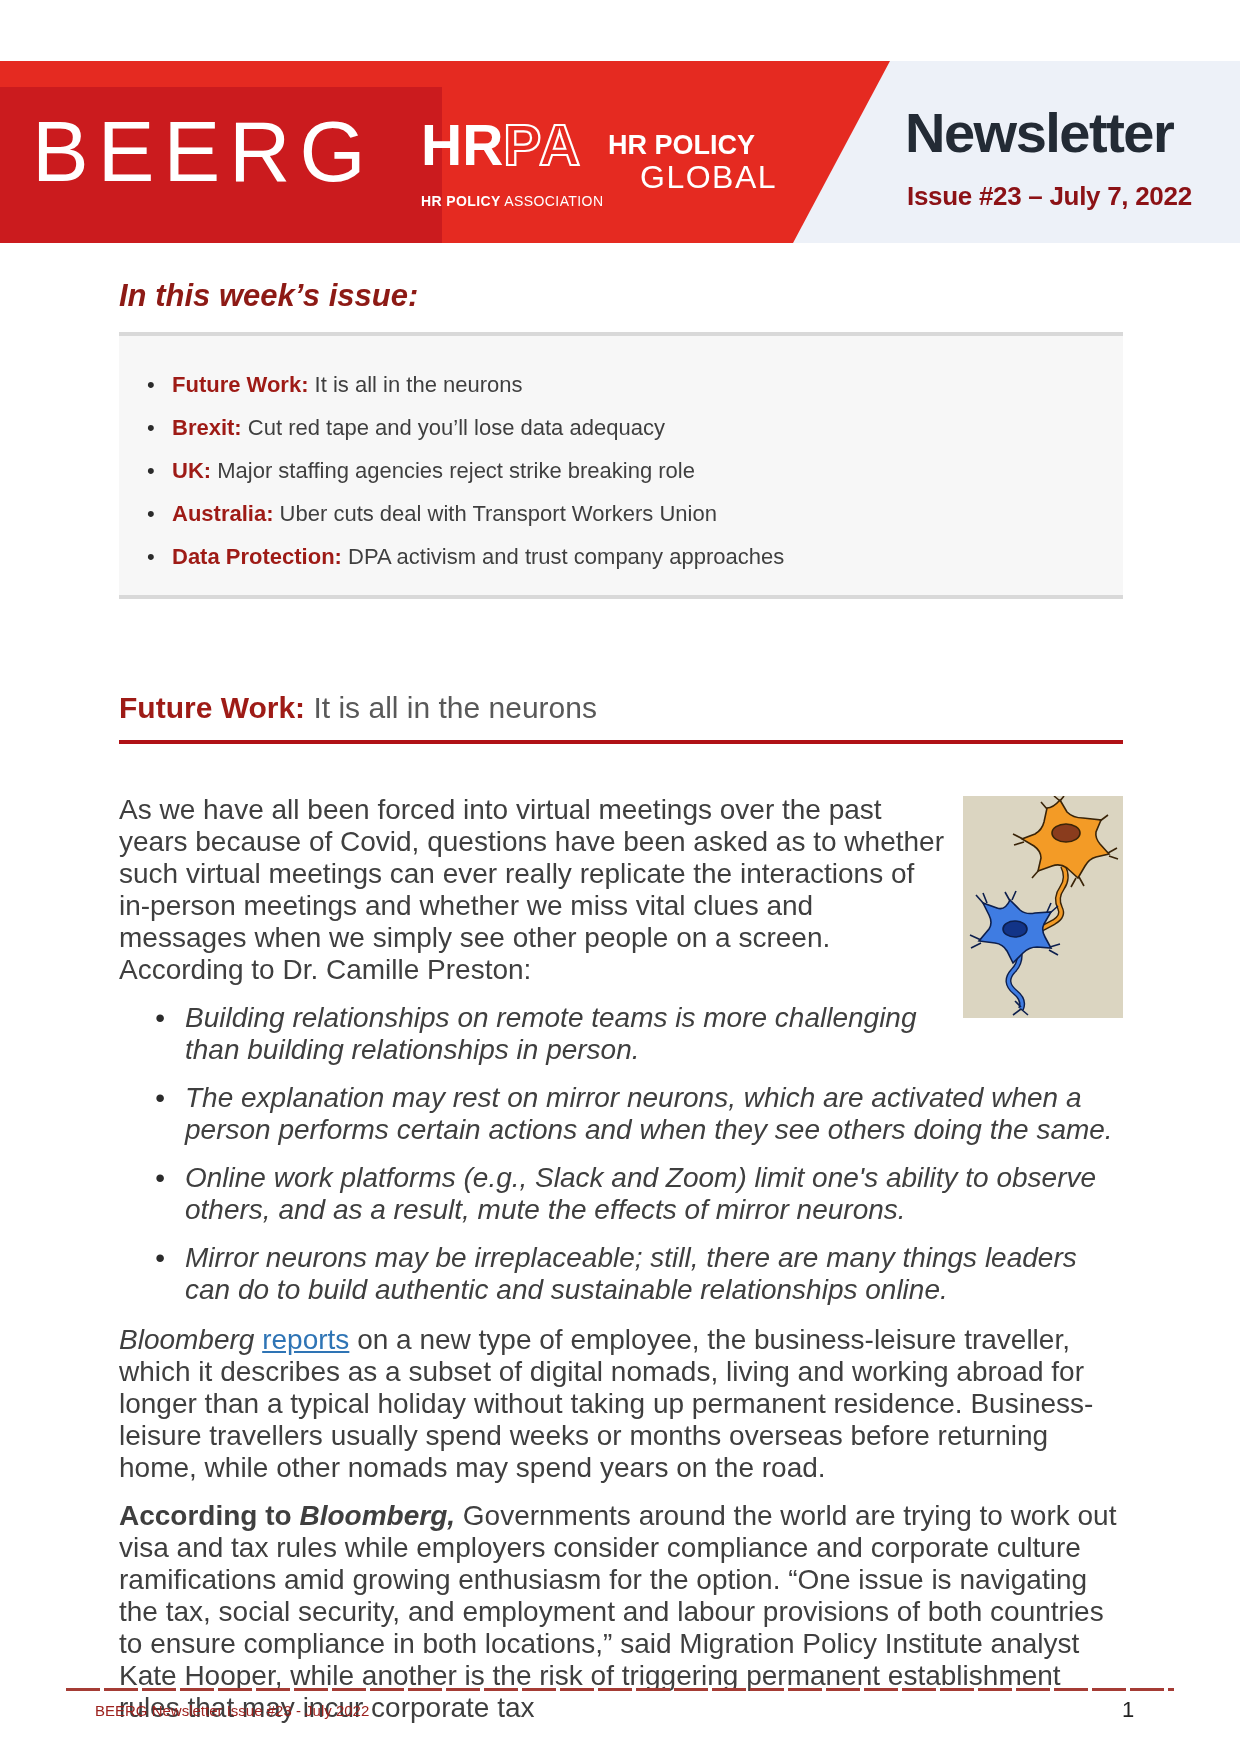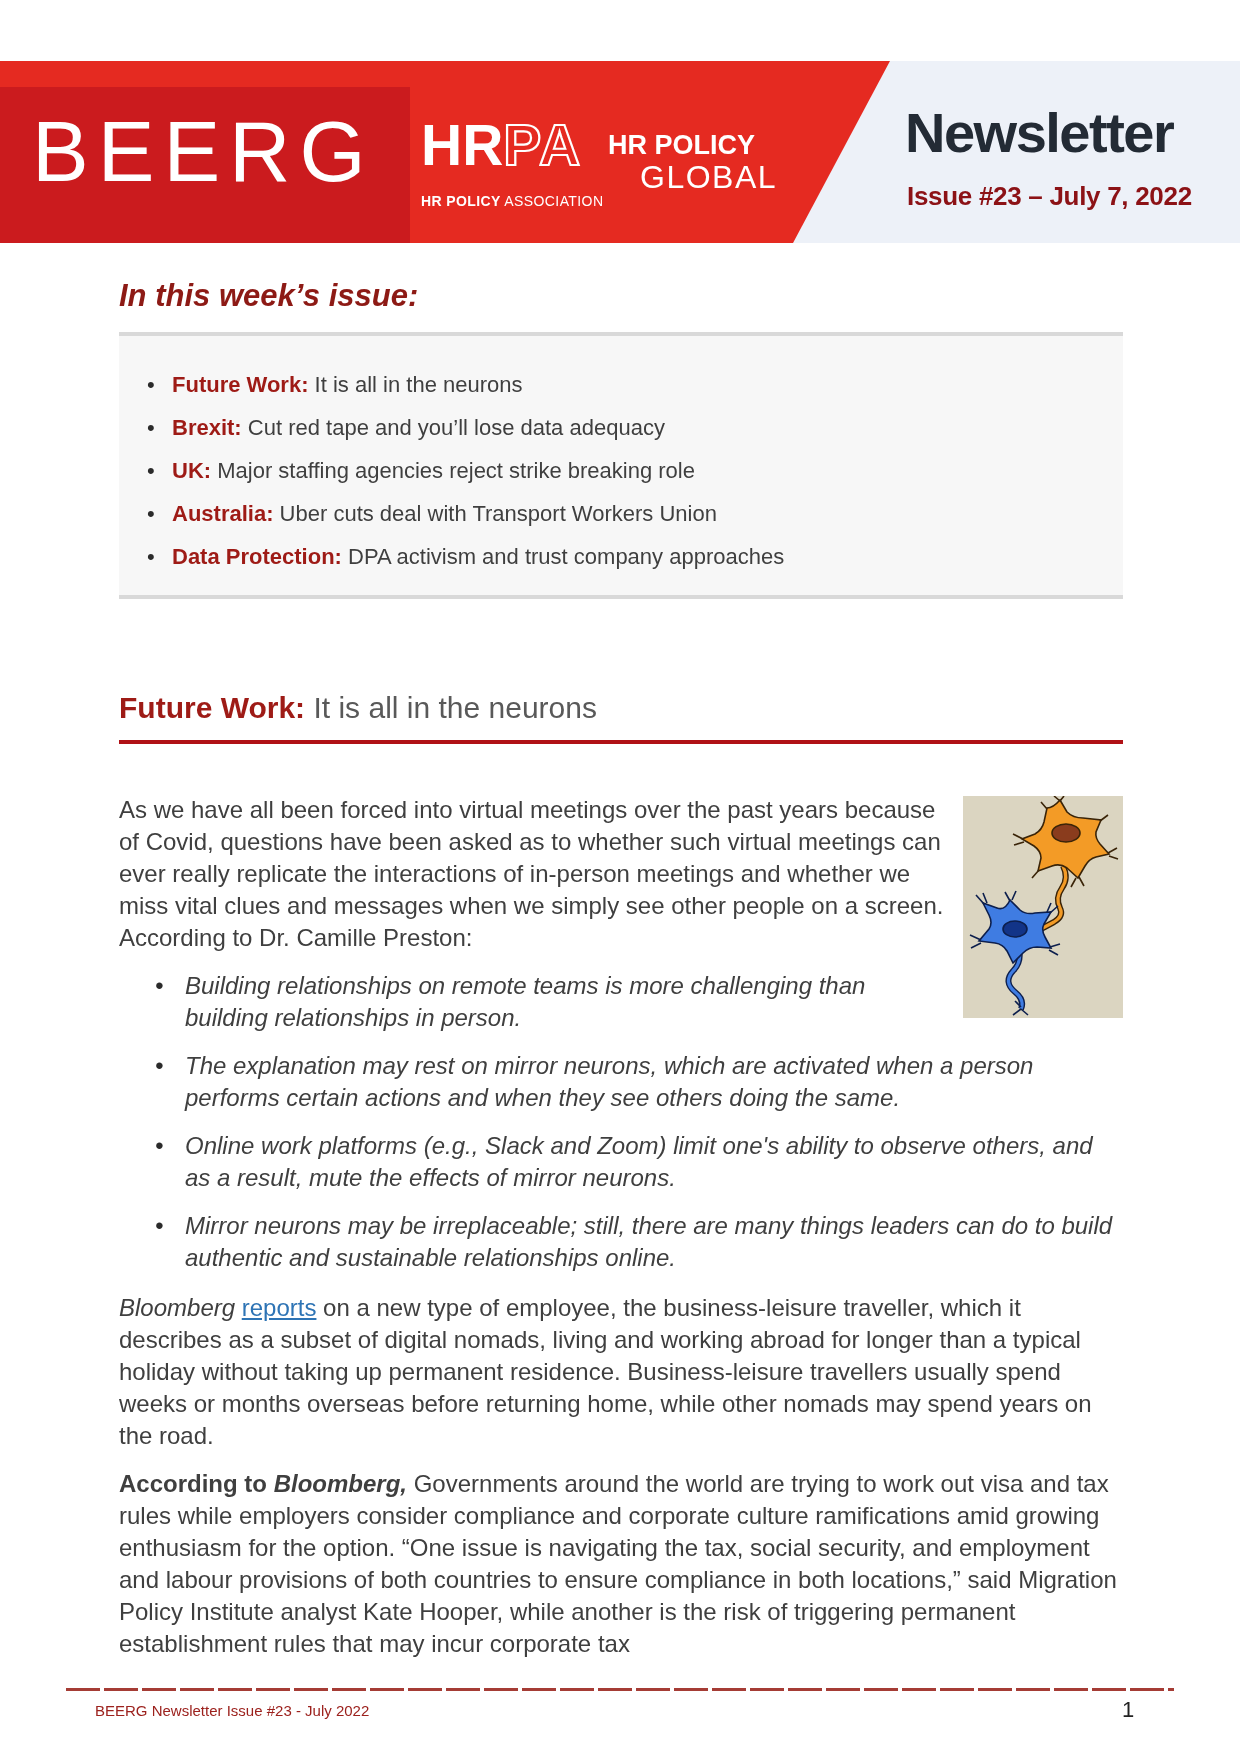--- a/index.html
+++ b/index.html
@@ -2,21 +2,21 @@
 <html><head>
 <meta charset="utf-8">
 <style>
   html,body{margin:0;padding:0;background:#fff;}
   .page{position:relative;width:1240px;height:1753px;background:#fff;overflow:hidden;
         font-family:"Liberation Sans",sans-serif;color:#3f3f3f;}
 
   
   .header{position:absolute;left:0;top:0;width:1240px;height:243px;background:#fff;}
   .band{position:absolute;left:0;top:61px;width:1240px;height:182px;background:#e52a21;}
-  .band-dark{position:absolute;left:0;top:26px;width:410px;height:156px;background:#cb1b1e;}
+  .band-dark{position:absolute;left:0;top:26px;width:410px;height:156px;background:#cb1b1e;padding-left:32px;}
   .beerg{position:absolute;left:32px;top:22px;color:#fff;font-size:85px;font-weight:400;
          letter-spacing:9px;line-height:1;}
   .hrpa{position:absolute;left:421px;top:56px;color:#fff;line-height:1;}
   .hrpa-main{font-size:57px;font-weight:700;letter-spacing:0;}
   .hrpa-main .pa{color:rgba(255,255,255,0);-webkit-text-stroke:2.2px #ffffff;letter-spacing:2px;}
   .hrpa-sub{margin-top:20px;font-size:14px;letter-spacing:.4px;white-space:nowrap;}
   .hrpa-sub b{font-weight:700;}
   .brand{position:absolute;left:608px;top:70px;color:#fff;line-height:1.08;}
   .brand-l1{font-size:27px;font-weight:700;}
   .brand-l2{font-size:32px;font-weight:400;letter-spacing:1.5px;margin-left:32px;}
@@ -38,21 +38,21 @@
   .toc-list li:last-child{margin-bottom:0;}
   .toc-list li::before{content:"\2022";position:absolute;left:6px;color:#2b2b2b;}
   .toc-label{color:#9e1b16;font-weight:700;}
   .toc-text{color:#3f3f3f;}
 
   .section-heading{margin:92px 0 0 0;font-size:30px;line-height:1.1;font-weight:400;}
   .section-label{color:#9e1b16;font-weight:700;}
   .section-rest{color:#595959;}
   .section-rule{margin-top:16px;height:4px;background:#b01116;border:none;}
 
-  .article{margin-top:50px;font-size:24px;line-height:32px;color:#3f3f3f;}
+  .article{margin-top:50px;font-size:28px;line-height:32px;color:#3f3f3f;}
   .article p{margin:0 0 16px 0;}
   .illustration{float:right;width:160px;height:222px;margin:2px 0 12px 18px;}
   .bullets{margin:6px 0 18px 0;padding:0;list-style:none;}
   .bullets li{position:relative;margin:0 0 16px 0;padding-left:66px;font-style:italic;}
   .bullets li::before{content:"\2022";position:absolute;left:36px;color:#2b2b2b;}
   .doclink{color:#2e74b5;text-decoration:underline;cursor:pointer;}
   .it{font-style:italic;}
   .bd{font-weight:700;}
   .bdit{font-weight:700;font-style:italic;}
 

